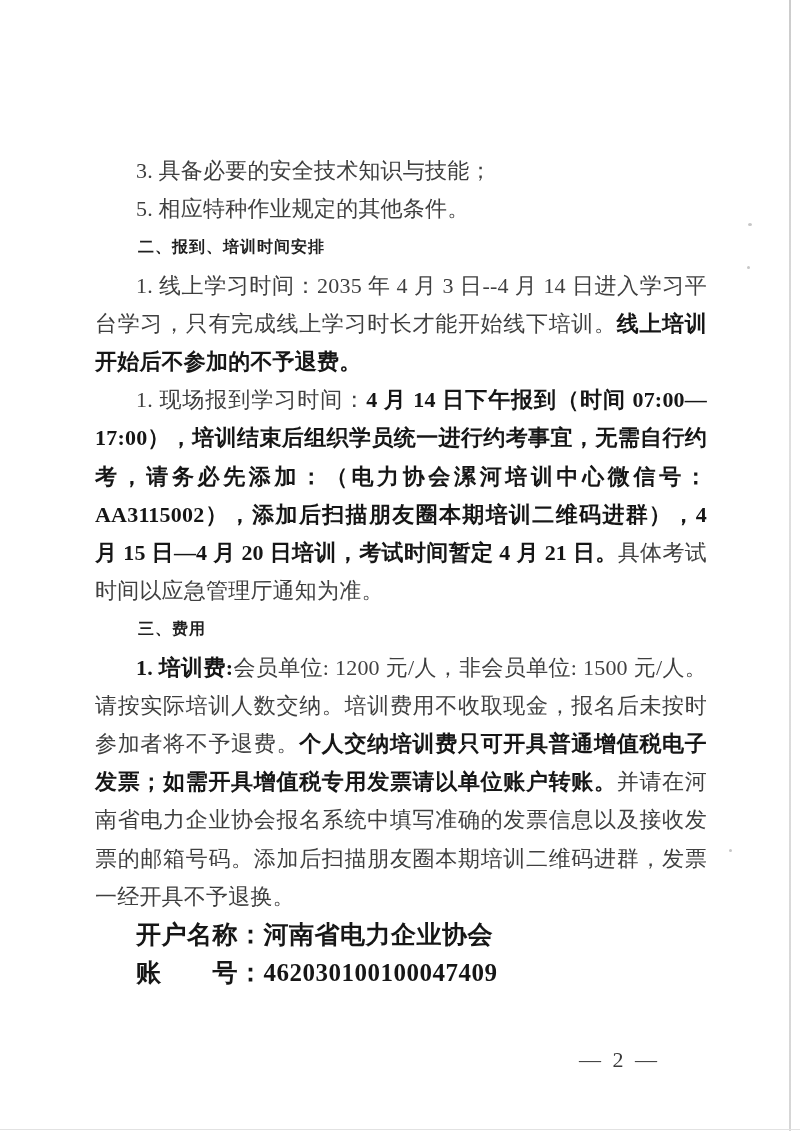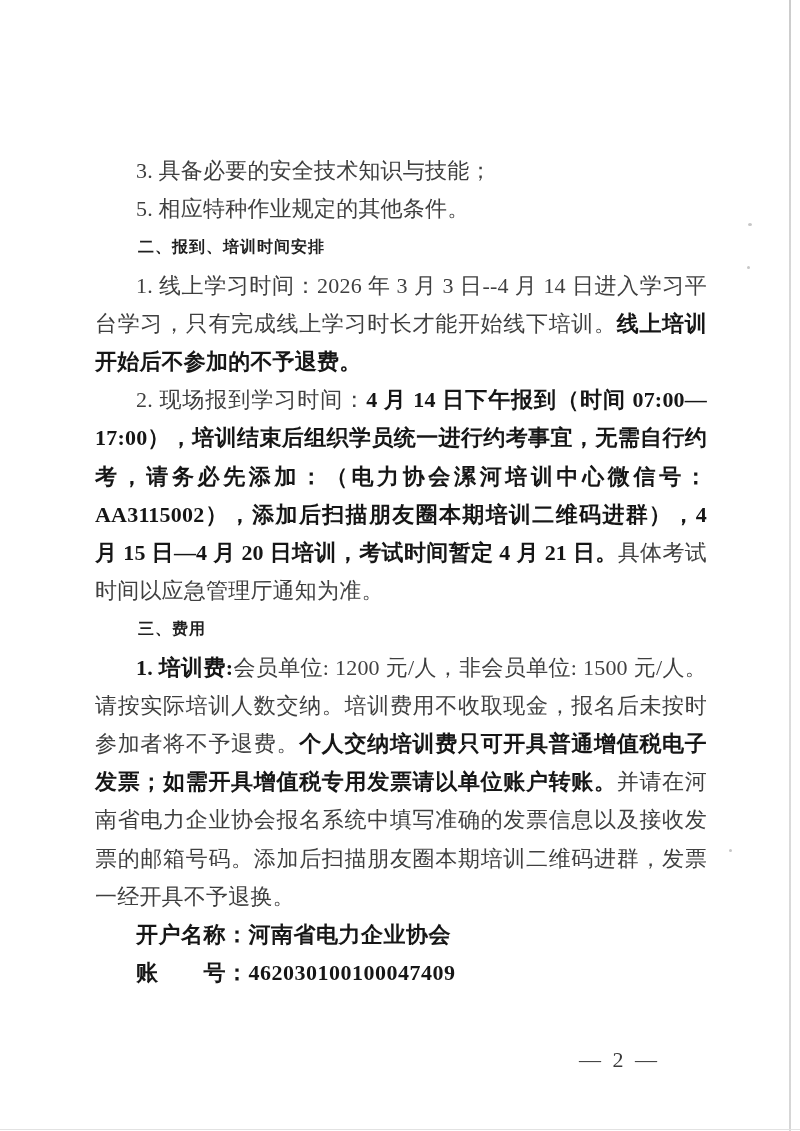--- a/index.html
+++ b/index.html
@@ -71,21 +71,21 @@
   .sec-heading {
     font-family: "Liberation Sans", "DejaVu Sans", sans-serif;
     font-weight: 700;
     font-size: 16px;
     line-height: 38.2px;
     color: #1f1f1f;
     text-indent: 43px;
     letter-spacing: 1px;
   }
   .bank-line {
-    font-size: 22px;
+    font-size: 25px;
     line-height: 38.2px;
     font-weight: 700;
     color: #161616;
     text-indent: 41px;
     letter-spacing: 0.5px;
   }
   .page-number {
     position: absolute;
     top: 1047px;
     right: 140px;
@@ -107,23 +107,23 @@
   <div class="speck s3"></div>
 
   <div class="content">
 
     <p class="para"><span>3. 具备必要的安全技术知识与技能；</span></p>
 
     <p class="para"><span>5. 相应特种作业规定的其他条件。</span></p>
 
     <h2 class="sec-heading"><span>二、报到、培训时间安排</span></h2>
 
-    <p class="para"><span>1. 线上学习时间：2026 年 3 月 3 日--4 月 14 日进入学习平台学习，只有完成线上学习时长才能开始线下培训。</span><span class="bold">线上培训开始后不参加的不予退费。</span></p>
+    <p class="para"><span>1. 线上学习时间：2035 年 4 月 3 日--4 月 14 日进入学习平台学习，只有完成线上学习时长才能开始线下培训。</span><span class="bold">线上培训开始后不参加的不予退费。</span></p>
 
-    <p class="para"><span>2. 现场报到学习时间：</span><span class="bold">4 月 14 日下午报到（时间 07:00—17:00），培训结束后组织学员统一进行约考事宜，无需自行约考，请务必先添加：（电力协会漯河培训中心微信号：AA3115002），添加后扫描朋友圈本期培训二维码进群），4 月 15 日—4 月 20 日培训，考试时间暂定 4 月 21 日。</span><span>具体考试时间以应急管理厅通知为准。</span></p>
+    <p class="para"><span>1. 现场报到学习时间：</span><span class="bold">4 月 14 日下午报到（时间 07:00—17:00），培训结束后组织学员统一进行约考事宜，无需自行约考，请务必先添加：（电力协会漯河培训中心微信号：AA3115002），添加后扫描朋友圈本期培训二维码进群），4 月 15 日—4 月 20 日培训，考试时间暂定 4 月 21 日。</span><span>具体考试时间以应急管理厅通知为准。</span></p>
 
     <h2 class="sec-heading"><span>三、费用</span></h2>
 
     <p class="para"><span class="bold">1. 培训费:</span><span>会员单位: 1200 元/人，非会员单位: 1500 元/人。请按实际培训人数交纳。培训费用不收取现金，报名后未按时参加者将不予退费。</span><span class="bold">个人交纳培训费只可开具普通增值税电子发票；如需开具增值税专用发票请以单位账户转账。</span><span>并请在河南省电力企业协会报名系统中填写准确的发票信息以及接收发票的邮箱号码。添加后扫描朋友圈本期培训二维码进群，发票一经开具不予退换。</span></p>
 
     <p class="bank-line"><span>开户名称：河南省电力企业协会</span></p>
 
     <p class="bank-line"><span>账　　号：462030100100047409</span></p>
 
   </div>

